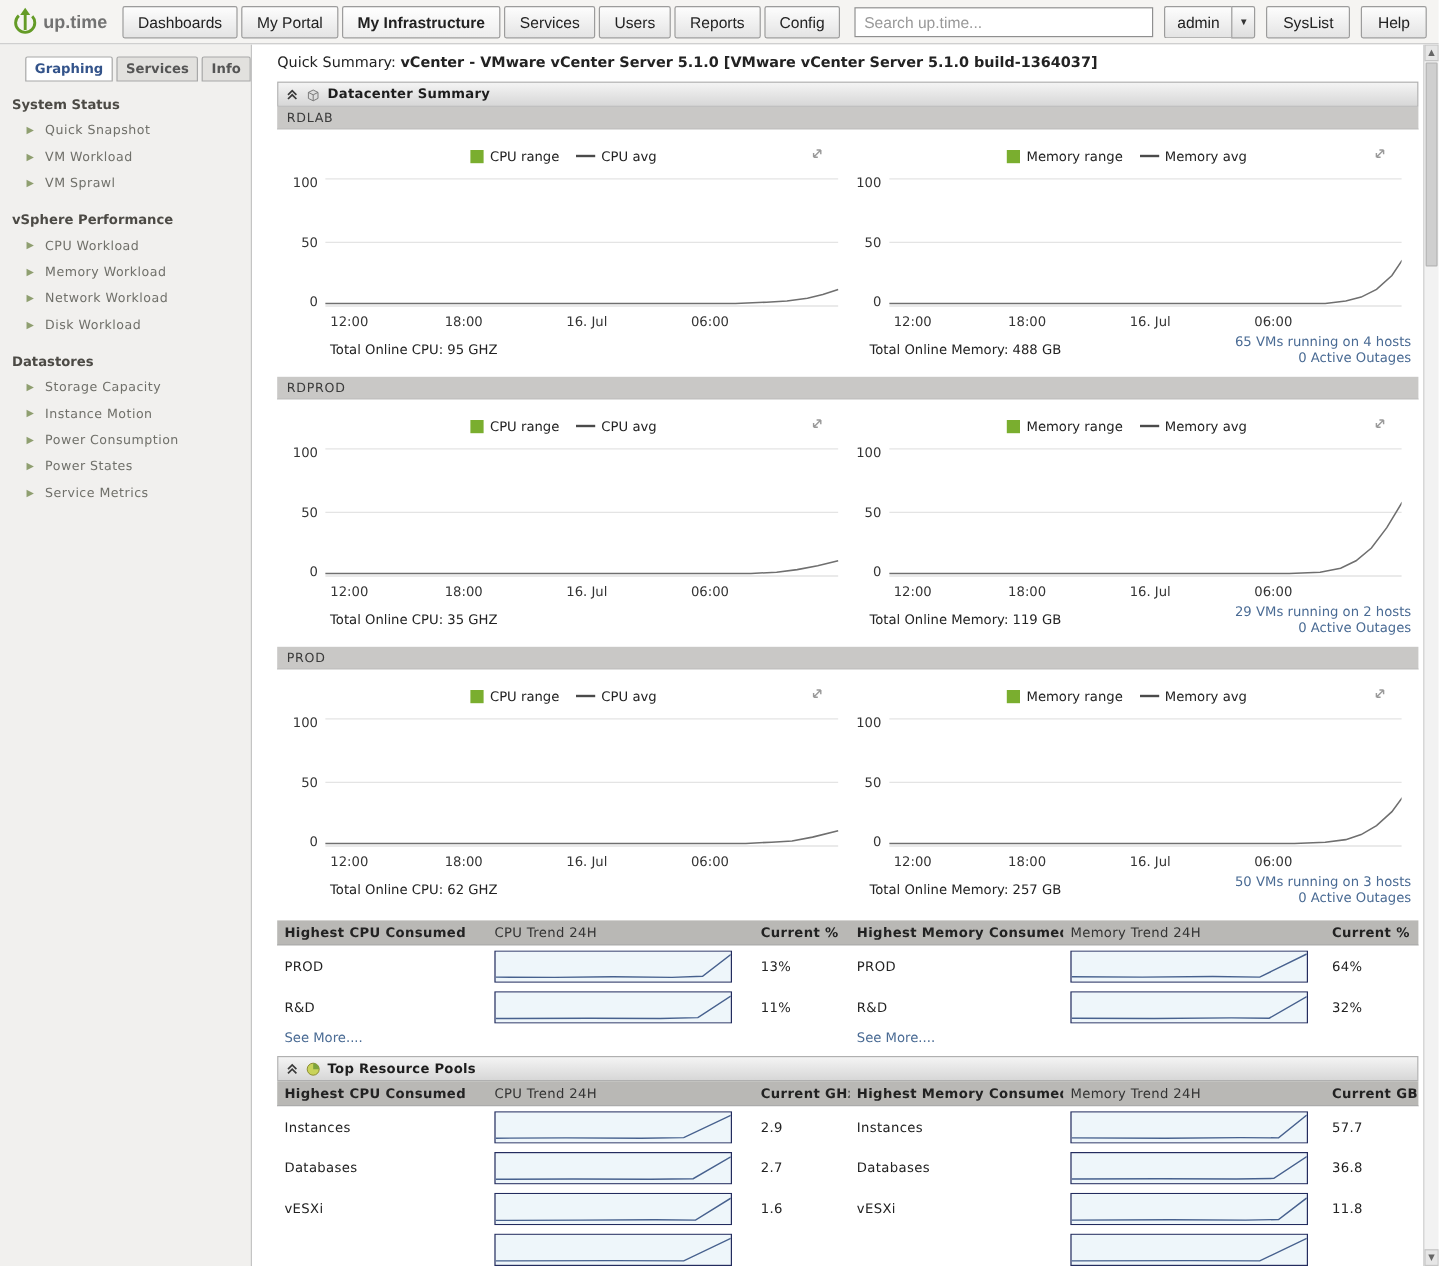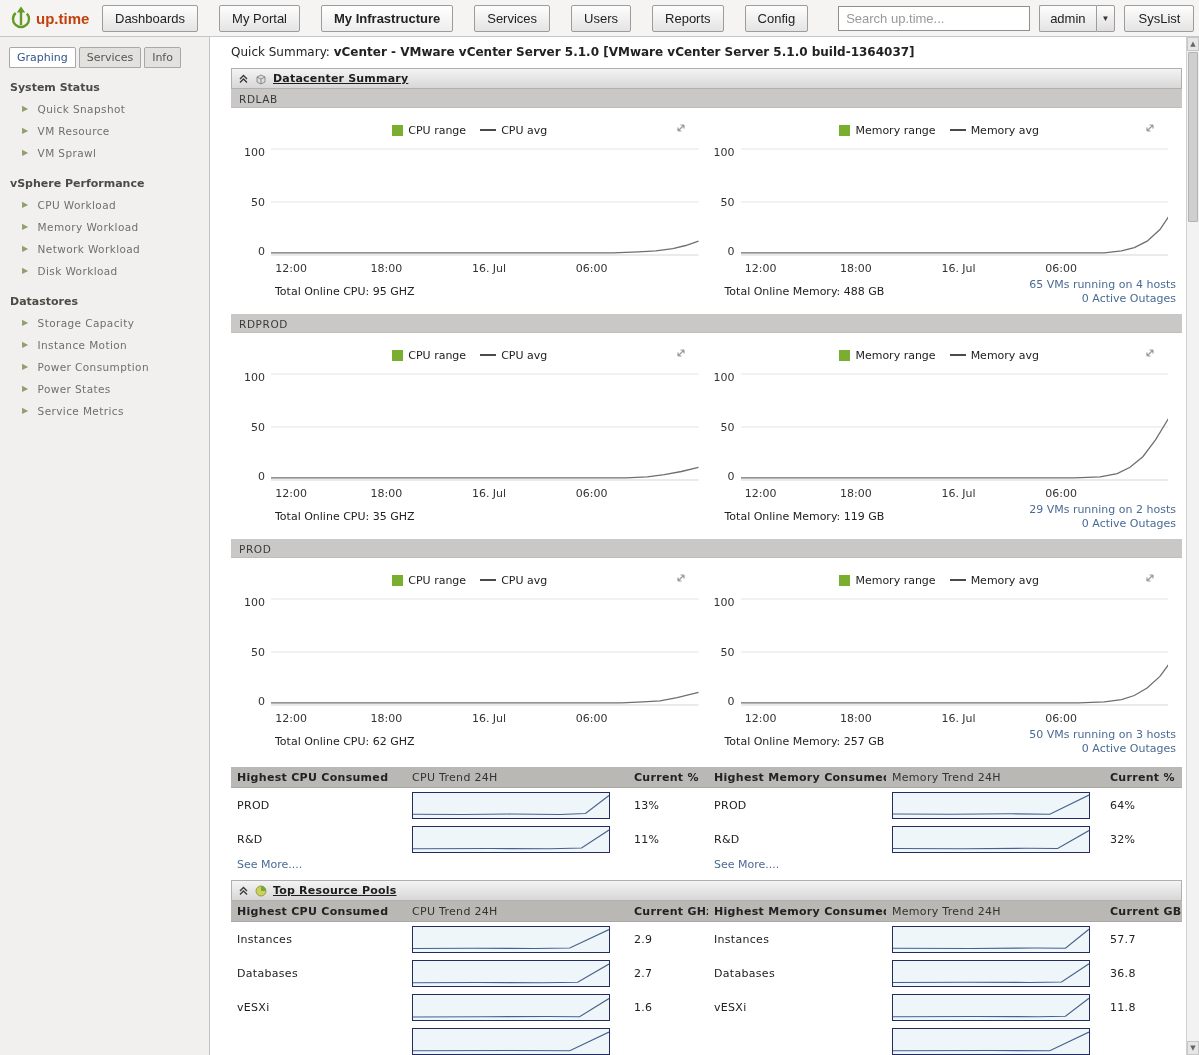--- a/index.html
+++ b/index.html
@@ -4,62 +4,62 @@
 <style>
   *{margin:0;padding:0;box-sizing:border-box;}
   html,body{width:1199px;height:1055px;overflow:hidden;background:#fff;
     font-family:"DejaVu Sans",sans-serif;font-size:11px;color:#222;}
   .app{width:1199px;height:1055px;position:relative;overflow:hidden;}
 
   
   .topbar{height:37px;display:flex;align-items:center;background:#f5f4f2;
     border-bottom:1px solid #c6c6c6;padding:0 10px;font-family:"Liberation Sans",sans-serif;}
   .logo{display:flex;align-items:center;gap:4px;width:92px;flex:0 0 auto;}
-  .logo-text{font-weight:bold;font-size:15px;color:#c2410c;}
+  .logo-text{font-weight:bold;font-size:15px;color:#737373;}
   .main-nav{display:flex;align-items:center;}
   .nav-btn{border:1px solid #9c9c9c;background:linear-gradient(#fdfdfd,#e4e4e4);
-    padding:5px 12px;font-size:13px;color:#222;margin-right:21px;border-radius:2px;cursor:pointer;white-space:nowrap;text-align:right;}
+    padding:5px 12px;font-size:13px;color:#222;margin-right:3px;border-radius:2px;cursor:pointer;white-space:nowrap;text-align:right;}
   .nav-btn.active{font-weight:bold;background:linear-gradient(#ffffff,#ededed);}
   .search{margin-left:9px;width:302px;height:25px;border:1px solid #8f8f8f;padding:0 7px;
     font-size:13px;color:#15803d;font-family:"Liberation Sans",sans-serif;background:#fff;}
   .search::placeholder{color:#999;}
   .user-split{display:flex;margin-left:9px;cursor:pointer;}
   .user-main{border:1px solid #9c9c9c;border-right:none;background:linear-gradient(#fdfdfd,#e4e4e4);
     padding:5px 10px;font-size:13px;border-radius:2px 0 0 2px;}
   .user-caret{border:1px solid #9c9c9c;background:linear-gradient(#fdfdfd,#dedede);
     padding:0 5px;font-size:8px;display:flex;align-items:center;color:#333;border-radius:0 2px 2px 0;}
   .tb-btn{border:1px solid #9c9c9c;background:linear-gradient(#fdfdfd,#e4e4e4);
     padding:5px 13px;font-size:13px;color:#222;margin-left:9px;border-radius:2px;cursor:pointer;}
 
   
   .body-row{display:flex;height:1018px;position:relative;overflow:hidden;}
 
   
   .sidebar{width:210px;flex:0 0 210px;background:#f1f0ee;border-right:1px solid #c4c4c4;
     padding-top:10px;overflow:hidden;}
-  .side-tabs{display:flex;margin-left:9px;}
+  .side-tabs{display:flex;margin-left:21px;font-weight:bold;}
   .side-tab{font-size:11px;padding:3px 7px;border:1px solid #a8a8a8;background:#e2e1de;
     color:#555;margin-right:3px;cursor:pointer;border-radius:2px 2px 0 0;}
   .side-tab.active{background:#fff;color:#33538a;}
   .side-sec-title{font-size:11px;font-weight:bold;color:#4c4a45;padding:13px 10px 4px;}
   .side-item{display:flex;align-items:center;padding:5px 8px 5px 22px;font-size:10.5px;
     color:#70706a;letter-spacing:.4px;cursor:pointer;}
   .tri{color:#8f9f70;font-size:8px;margin-right:9px;line-height:1;}
 
   
   .content{flex:1;padding:6px 17px 0 21px;overflow:hidden;background:#fff;}
   .snapshot-header{font-size:12px;color:#222;margin:2px 0 9px;}
   .snapshot-header b{font-weight:bold;}
   .panel{margin-bottom:3px;}
   .panel-header{height:21px;display:flex;align-items:center;gap:6px;
     background:linear-gradient(#f4f4f4,#d7d7d7);border:1px solid #b0b0b0;
     padding:0 6px;font-size:11px;font-weight:bold;color:#1d1d1d;}
   .collapse{display:flex;align-items:center;cursor:pointer;}
   .p-icon{display:flex;align-items:center;}
-  .p-title{letter-spacing:.2px;text-decoration:underline;}
+  .p-title{letter-spacing:.2px;}
 
   
   .dc-bar{background:#c9c8c6;border-bottom:1px solid #bdbdbd;font-size:10.5px;color:#3a3a3a;
     letter-spacing:.6px;padding:4px 8px;height:19px;}
   .dc-charts{display:flex;padding:12px 8px 0 4px;background:#fff;}
   .chart{flex:1;position:relative;padding:0 6px;}
   .legend{display:flex;align-items:center;justify-content:center;gap:5px;font-size:11px;
     color:#222;height:20px;margin-bottom:6px;position:relative;}
   .swatch{width:11px;height:11px;background:var(--accent-green);display:inline-block;}
   .leg-line{width:16px;height:2px;background:#4a4a4a;display:inline-block;margin-left:9px;}
@@ -142,21 +142,21 @@
           <div class="side-tab">Info</div>
         </div>
       <div class="side-sections">
           <div class="side-sec-title">System Status</div>
           <div class="side-item">
             <span class="tri">▶</span>
             <span class="side-item-label">Quick Snapshot</span>
           </div>
           <div class="side-item">
             <span class="tri">▶</span>
-            <span class="side-item-label">VM Resource</span>
+            <span class="side-item-label">VM Workload</span>
           </div>
           <div class="side-item">
             <span class="tri">▶</span>
             <span class="side-item-label">VM Sprawl</span>
           </div>
           <div class="side-sec-title">vSphere Performance</div>
           <div class="side-item">
             <span class="tri">▶</span>
             <span class="side-item-label">CPU Workload</span>
           </div>

